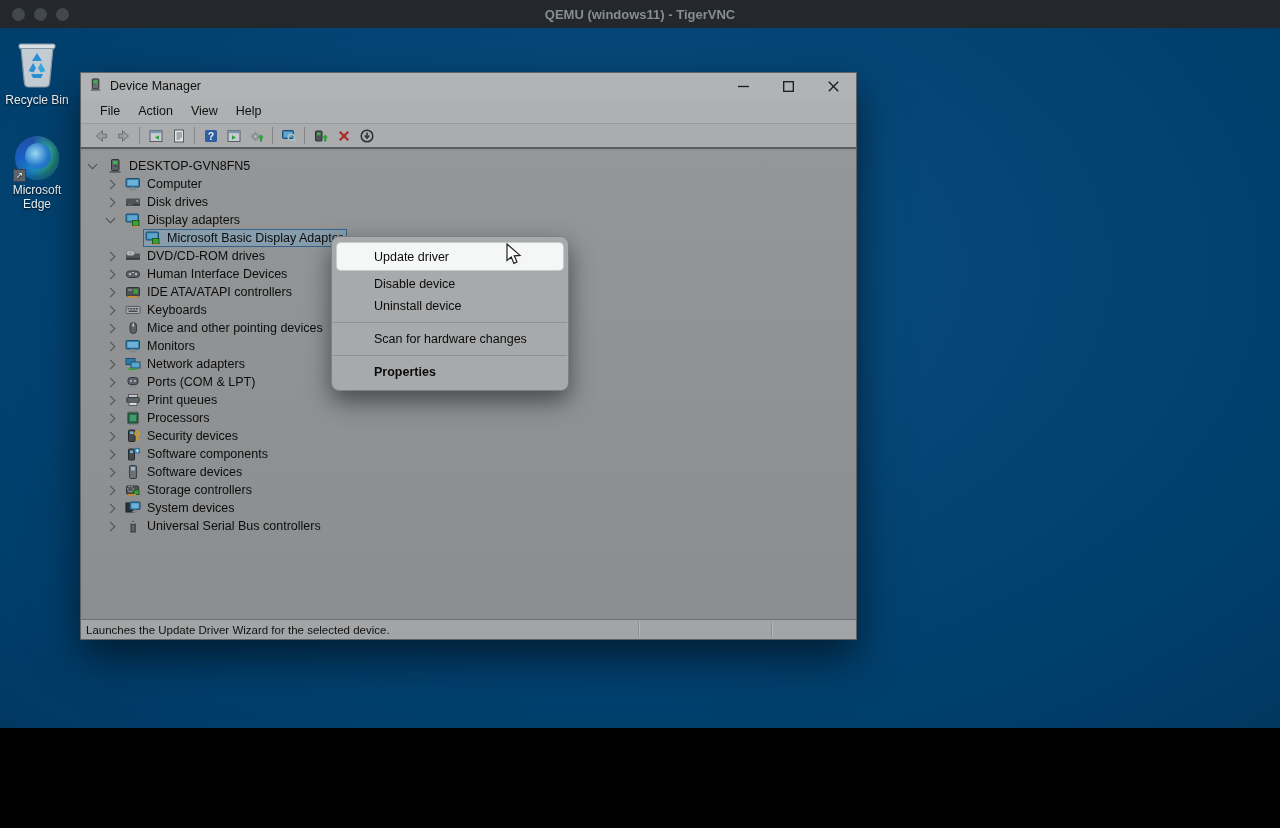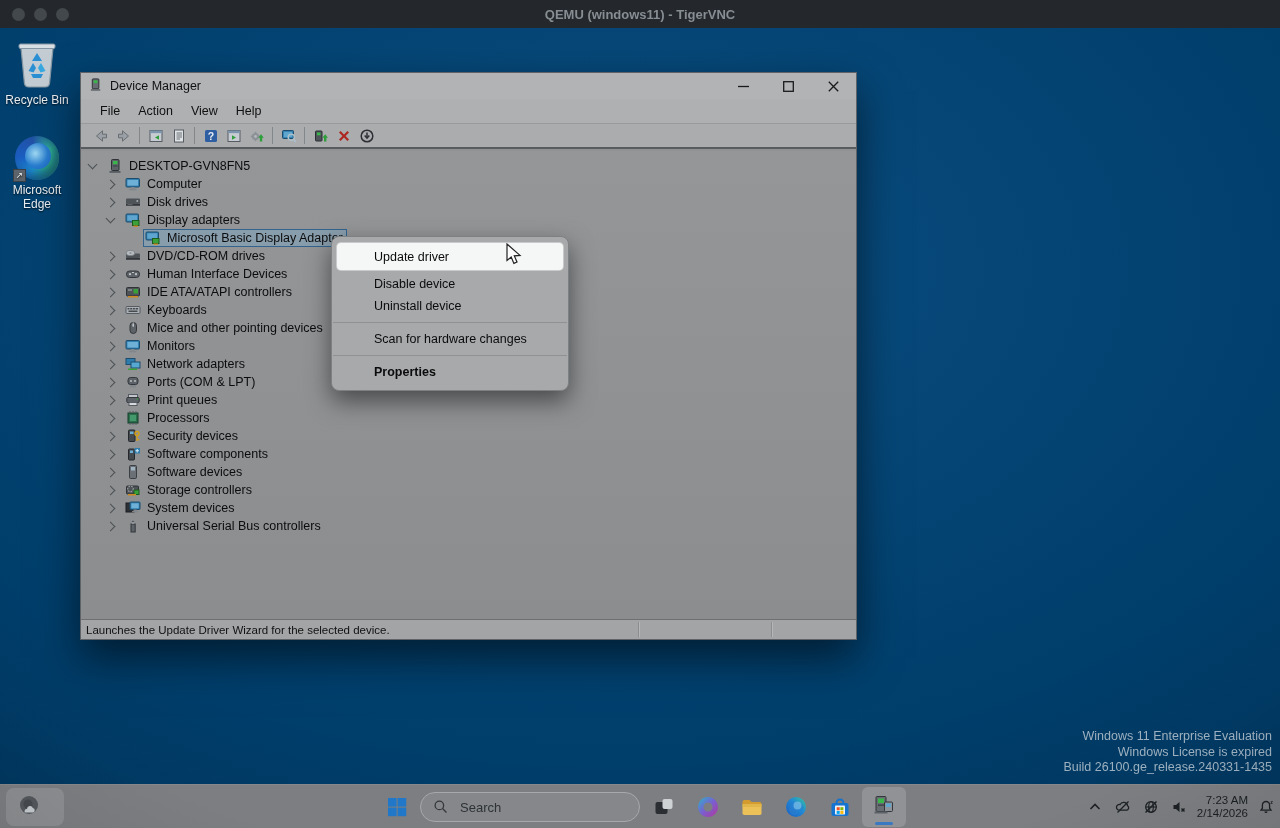--- a/index.html
+++ b/index.html
@@ -1,17 +1,17 @@
 <!DOCTYPE html>
 <html><head>
 <meta charset="utf-8">
 <style>
   * { margin:0; padding:0; box-sizing:border-box; }
   body { background:#000; font-family:"Liberation Sans","DejaVu Sans",sans-serif; }
-  #stage { position:relative; width:1280px; height:828px; overflow:hidden; background:#101316;padding-left:33px; }
+  #stage { position:relative; width:1280px; height:728px; overflow:hidden; background:#101316;padding-left:33px; }
 
   
   #mac-bar { position:absolute; left:0; top:0; width:1280px; height:28px; background:#24282c; display:flex; align-items:center; }
   .traffic { position:absolute; top:7.5px; width:13px; height:13px; border-radius:50%; background:#43484d; }
   #vnc-title { width:100%; text-align:center; color:#868d93; font-size:13px; font-weight:bold; }
 
   
   #screen { position:absolute; left:0; top:28px; width:1280px; height:800px;
     background: radial-gradient(1400px 900px at 48% 30%, #0a4e82 0%, #003e6b 55%, #022c4d 100%); }
 

